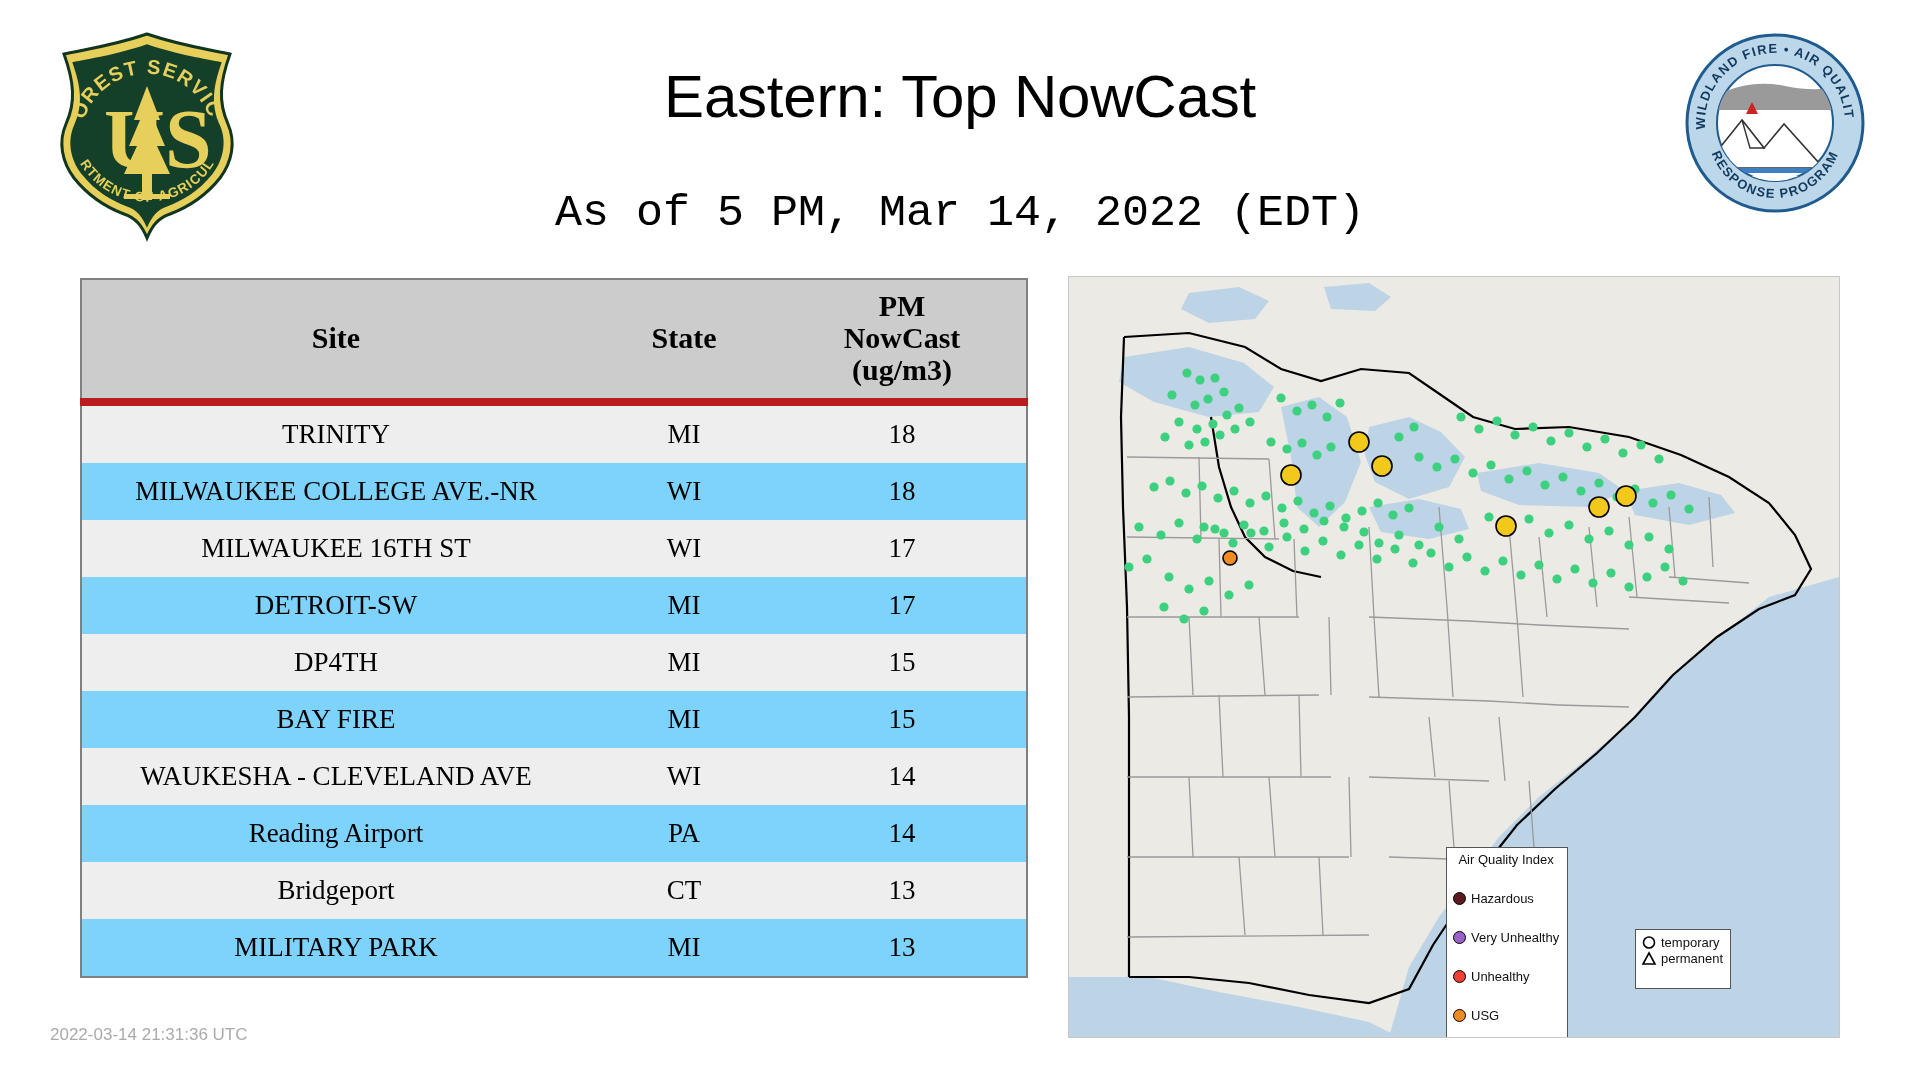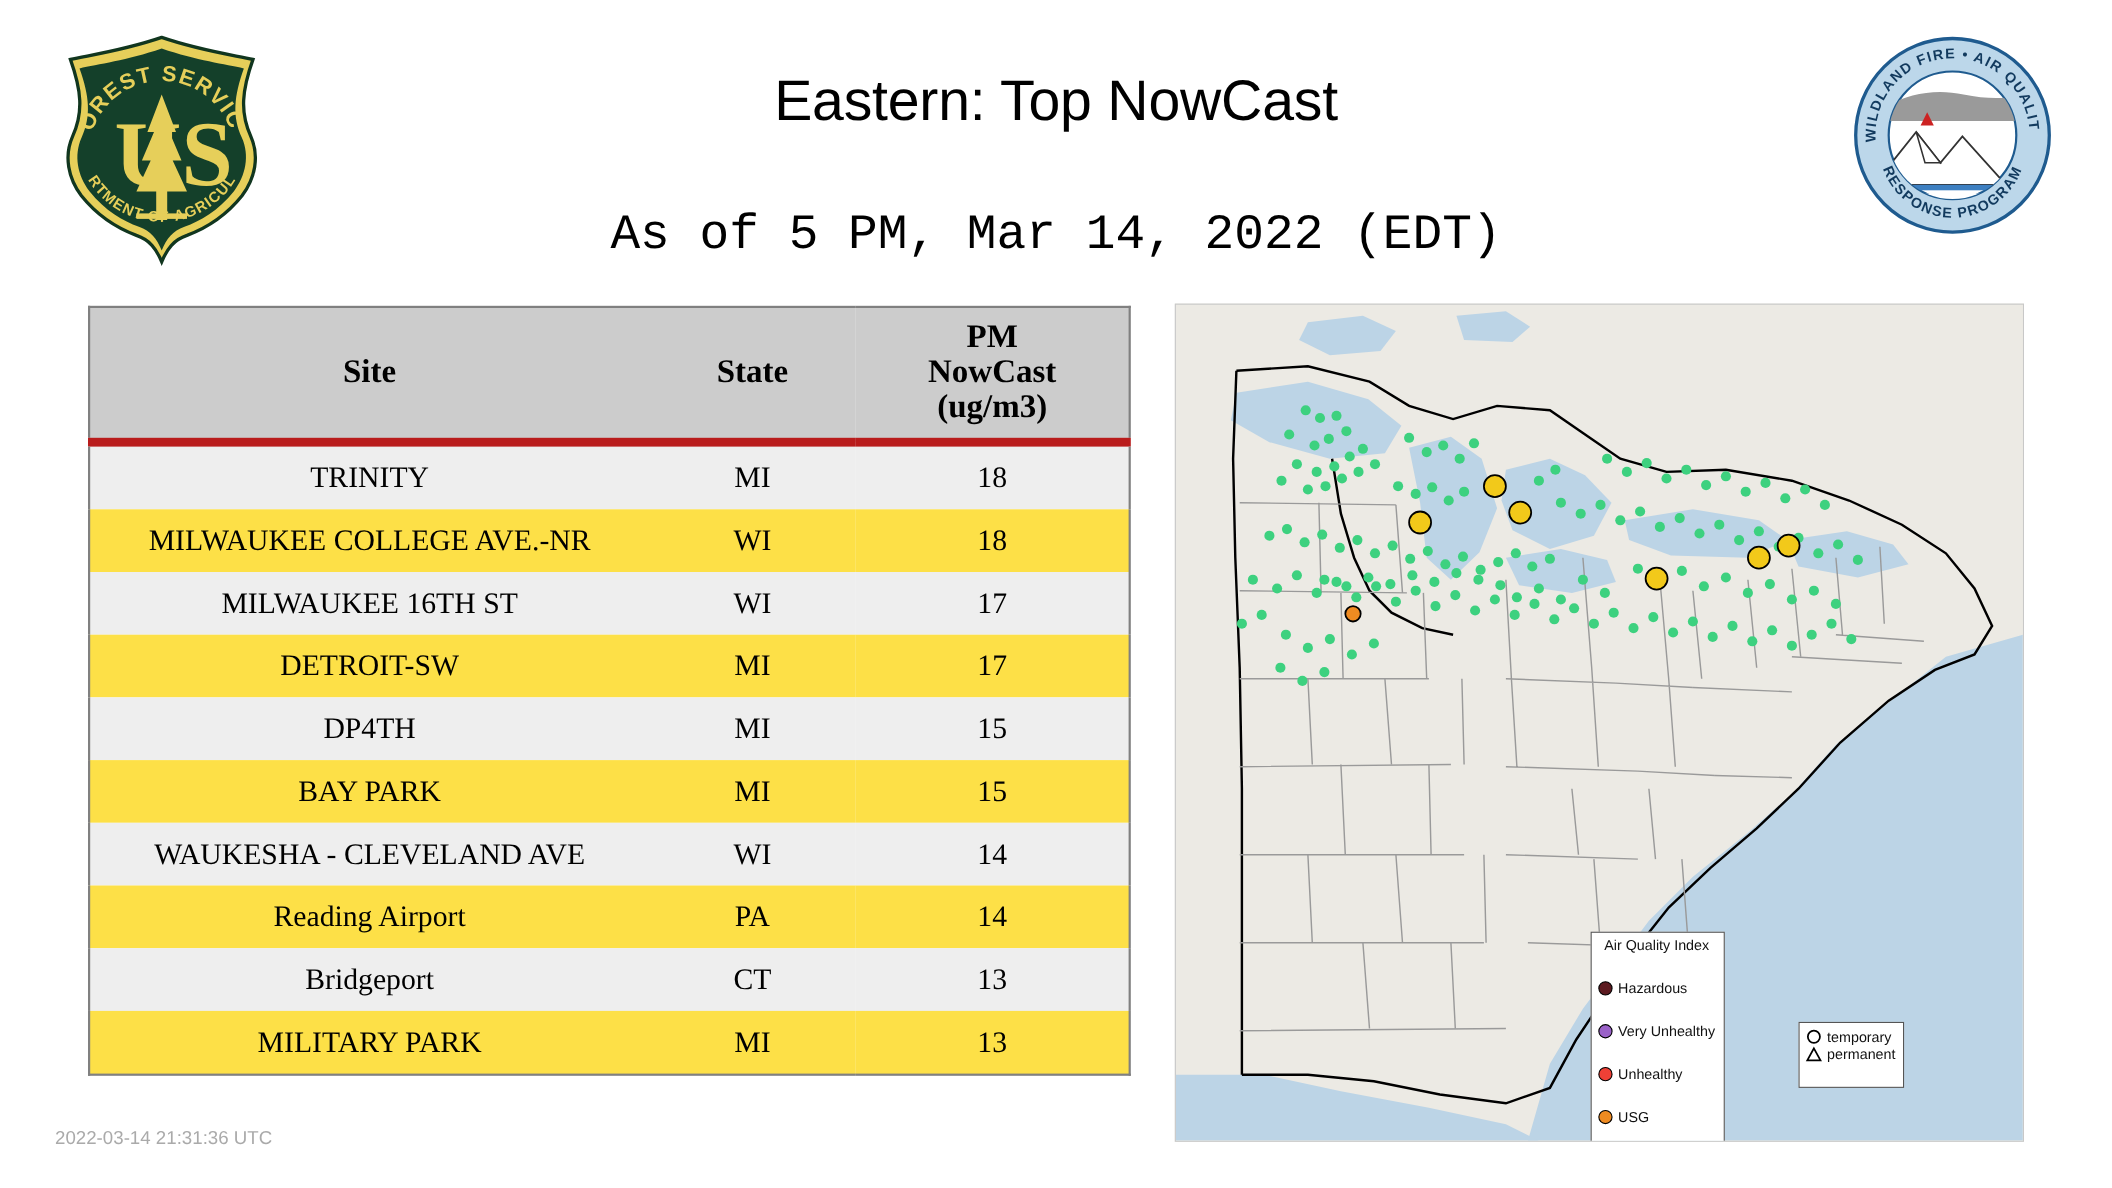--- a/index.html
+++ b/index.html
@@ -29,21 +29,21 @@
     top: 28px;
     width: 190px;
     height: 190px;
   }
   #page-title {
     position: absolute;
     left: 0;
     right: 0;
     top: 62px;
     text-align: center;
-    font-size: 52px;
+    font-size: 60px;
     font-weight: 400;
     color: #000000;
     letter-spacing: -0.2px;
     font-family: "Liberation Sans", sans-serif;
   }
   #page-subtitle {
     position: absolute;
     left: 0;
     right: 0;
     top: 188px;
@@ -83,21 +83,21 @@
   #nowcast-table tbody td {
     font-size: 27px;
     color: #000000;
     text-align: center;
     height: 57px;
     padding: 0;
     vertical-align: middle;
     border: none;
   }
   #nowcast-table tbody tr.odd td { background: #eeeeee; }
-  #nowcast-table tbody tr.even td { background: #fde047; }
+  #nowcast-table tbody tr.even td { background: #7dd3fc; }
   .col-site  { width: 500px; }
   .col-state { width: 180px; }
   .col-val   { width: 240px; }
 
   
   #timestamp {
     position: absolute;
     left: 50px;
     top: 1025px;
     font-size: 17px;
@@ -266,21 +266,21 @@
           <td class="col-site">DETROIT-SW</td>
           <td class="col-state">MI</td>
           <td class="col-val">17</td>
         </tr>
         <tr class="odd">
           <td class="col-site">DP4TH</td>
           <td class="col-state">MI</td>
           <td class="col-val">15</td>
         </tr>
         <tr class="even">
-          <td class="col-site">BAY PARK</td>
+          <td class="col-site">BAY FIRE</td>
           <td class="col-state">MI</td>
           <td class="col-val">15</td>
         </tr>
         <tr class="odd">
           <td class="col-site">WAUKESHA - CLEVELAND AVE</td>
           <td class="col-state">WI</td>
           <td class="col-val">14</td>
         </tr>
         <tr class="even">
           <td class="col-site">Reading Airport</td>

